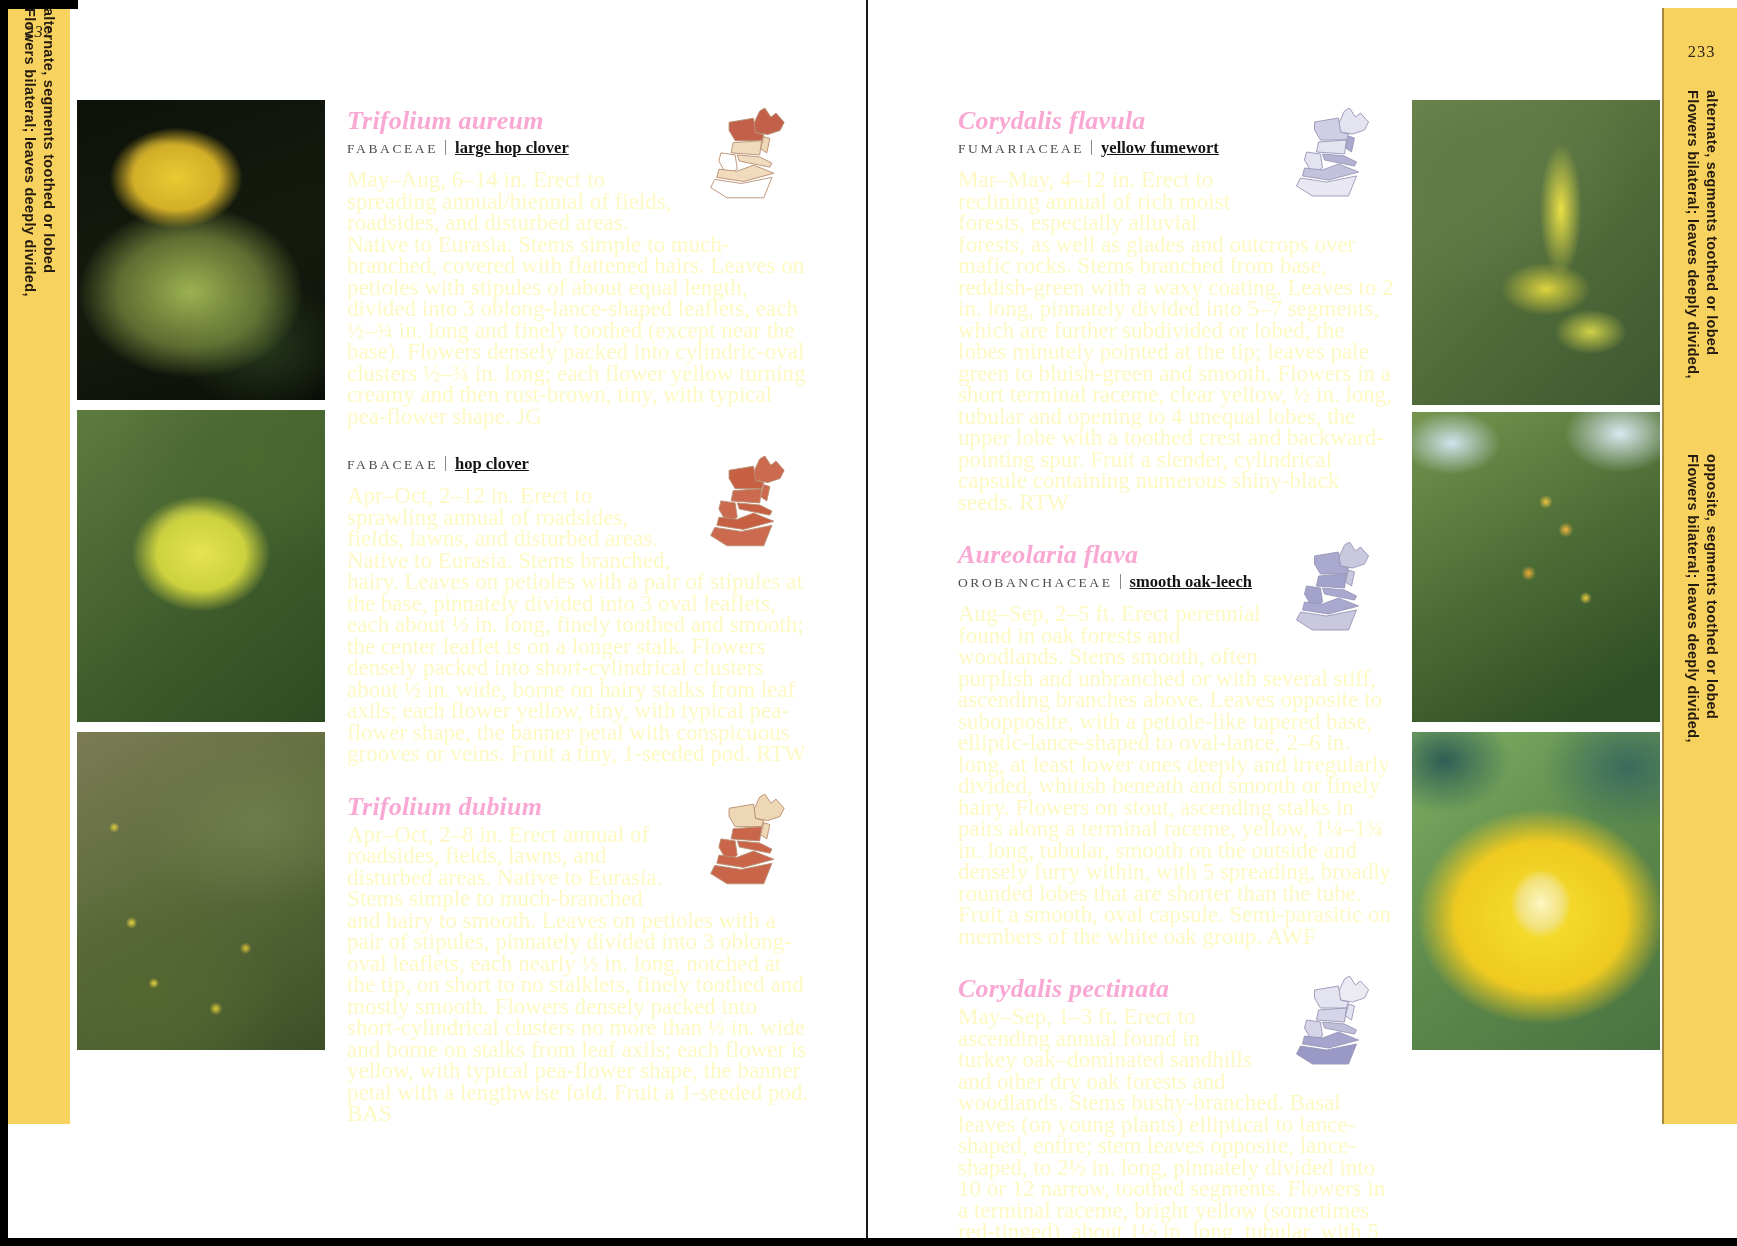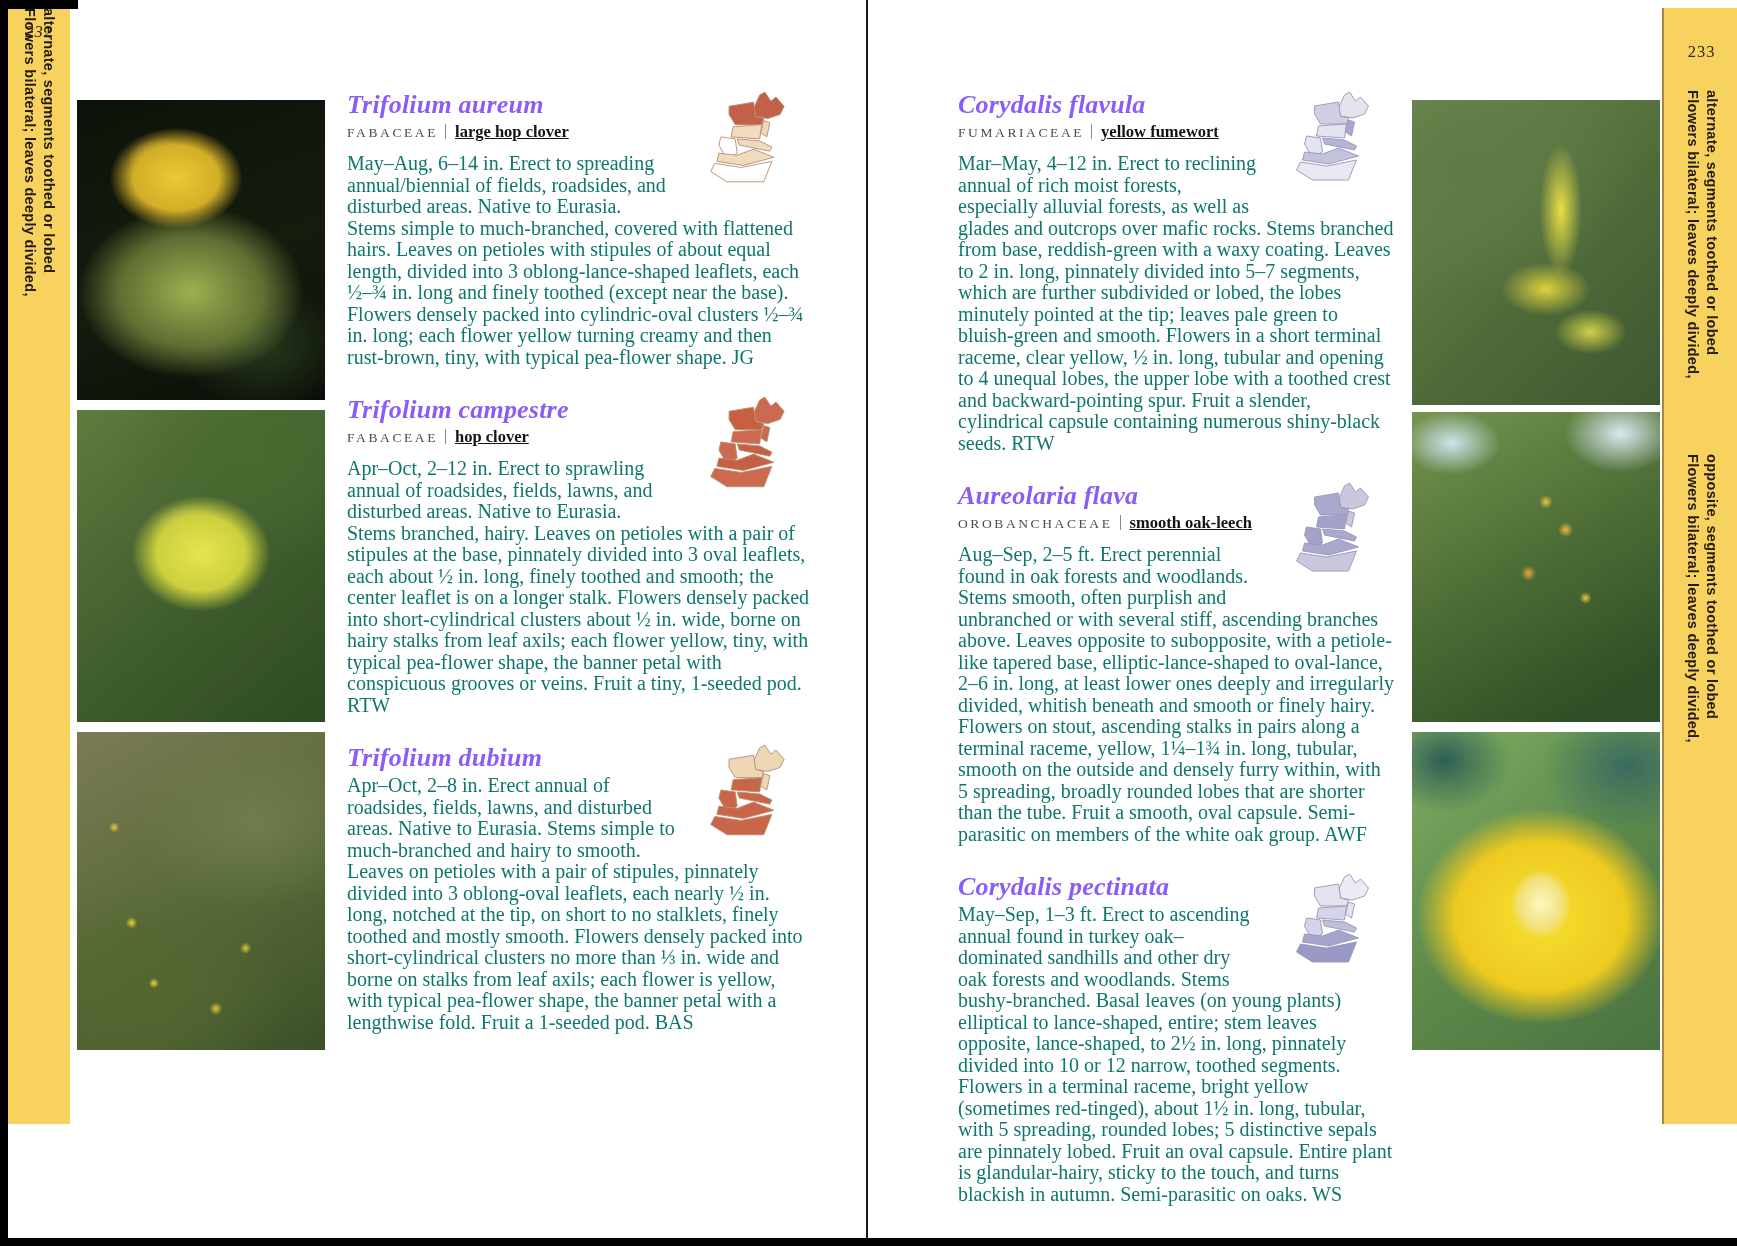--- a/index.html
+++ b/index.html
@@ -67,28 +67,28 @@
     radial-gradient(95px 75px at 13% 9%, #2e5e55 0%, rgba(46,94,85,0) 70%),
     radial-gradient(115px 85px at 87% 11%, #3a6b5e 0%, rgba(58,107,94,0) 75%),
     linear-gradient(140deg,#80ae63 0%,#5d8a4b 50%,#4a7241 100%);}
 
   
   .textcol{position:absolute;top:90px;}
   .textcol-left{left:347px;width:466px;}
   .textcol-right{left:958px;width:436px;}
   .entry{overflow:visible;}
   .entry + .entry{margin-top:27px;}
-  .species{margin:0 0 2px 0;font:italic bold 26px "Liberation Serif",serif;
-           color:#8b5cf6;letter-spacing:.2px;}
+  .species{margin:16px 0 2px 0;font:italic bold 26px "Liberation Serif",serif;
+           color:#f9a8d4;letter-spacing:.2px;}
   .famline{margin:0 0 11px 0;white-space:nowrap;}
   .family{font:13.5px "Liberation Serif",serif;color:#4c4c4c;letter-spacing:2.6px;}
   .fambar{display:inline-block;width:1px;height:15px;background:#8a8a8a;
           margin:0 9px 0 7px;vertical-align:-2px;}
   .common{font:bold 16.5px "Liberation Serif",serif;color:#141414;text-decoration:underline;}
-  .desc{margin:0;font-size:20px;line-height:21.5px;color:#0f766e;text-align:left;}
+  .desc{margin:0;font-size:23px;line-height:21.5px;color:#fef9c3;text-align:left;}
   .map-slot{float:right;margin:2px 0 6px 14px;}
   .textcol-left .map-slot{width:124px;height:102px;}
   .textcol-right .map-slot{width:116px;height:100px;}
   .map-slot svg{width:100%;height:100%;display:block;}
 </style>
 </head>
 <body>
 
 <div id="stage">
   <div class="page-bg"></div>
@@ -149,21 +149,20 @@
     <polygon points="60,16 66,3 71,0 77,9 82,5 90,14 86,22 74,26 62,24" fill="#cb6a4e" stroke="#b98f74" stroke-width="0.9" stroke-linejoin="round"></polygon>
     <polygon points="36,14 60,10 62,24 70,26 68,32 42,32 36,22" fill="#c75f43" stroke="#b98f74" stroke-width="0.9" stroke-linejoin="round"></polygon>
     <polygon points="40,34 68,32 66,46 38,44" fill="#cb6a4e" stroke="#b98f74" stroke-width="0.9" stroke-linejoin="round"></polygon>
     <polygon points="70,28 76,30 73,44 67,40" fill="#cb6a4e" stroke="#b98f74" stroke-width="0.9" stroke-linejoin="round"></polygon>
     <polygon points="44,46 66,48 78,54 76,58 46,52" fill="#c75f43" stroke="#b98f74" stroke-width="0.9" stroke-linejoin="round"></polygon>
     <polygon points="28,44 42,46 44,60 34,66 26,52" fill="#cb6a4e" stroke="#b98f74" stroke-width="0.9" stroke-linejoin="round"></polygon>
     <polygon points="26,60 44,62 60,56 80,64 50,72 24,68" fill="#c75f43" stroke="#b98f74" stroke-width="0.9" stroke-linejoin="round"></polygon>
     <polygon points="22,70 48,74 78,68 70,88 34,88 18,78" fill="#cb6a4e" stroke="#b98f74" stroke-width="0.9" stroke-linejoin="round"></polygon>
   </svg>
         </div>
-      <h2 class="species">Trifolium campestre</h2>
       <div class="famline">
         <span class="family">FABACEAE</span><span class="fambar"></span><span class="common">hop clover</span>
       </div>
       <p class="desc">Apr–Oct, 2–12 in. Erect to sprawling annual of roadsides, fields, lawns, and disturbed areas. Native to Eurasia. Stems branched, hairy. Leaves on petioles with a pair of stipules at the base, pinnately divided into 3 oval leaflets, each about ½ in. long, finely toothed and smooth; the center leaflet is on a longer stalk. Flowers densely packed into short-cylindrical clusters about ½ in. wide, borne on hairy stalks from leaf axils; each flower yellow, tiny, with typical pea-flower shape, the banner petal with conspicuous grooves or veins. Fruit a tiny, 1-seeded pod. RTW</p>
     </article>
 
     <article class="entry">
       <div class="map-slot">
           <svg viewBox="0 0 115 100" xmlns="http://www.w3.org/2000/svg">
     <polygon points="60,16 66,3 71,0 77,9 82,5 90,14 86,22 74,26 62,24" fill="#eed7b4" stroke="#b98f74" stroke-width="0.9" stroke-linejoin="round"></polygon>

